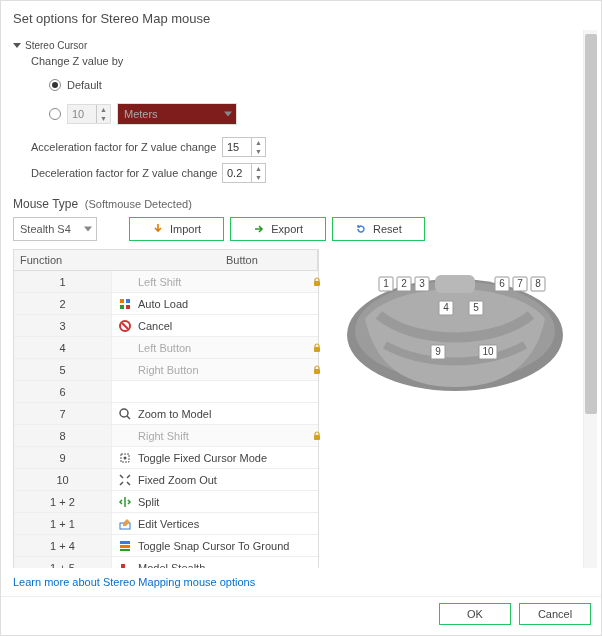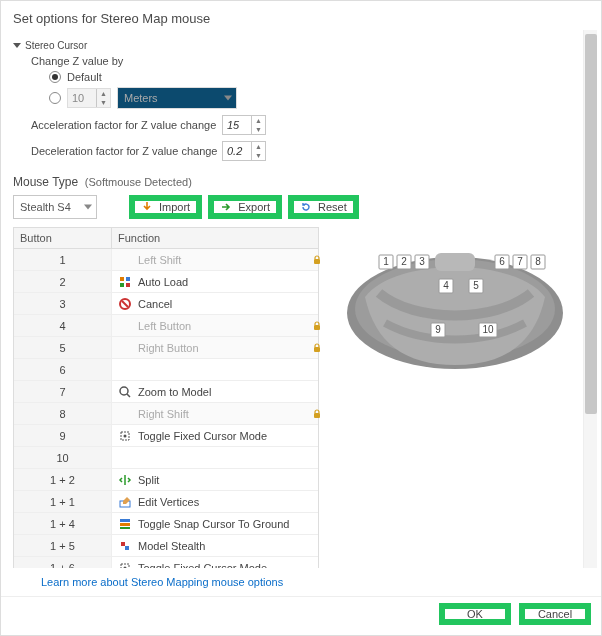--- a/index.html
+++ b/index.html
@@ -18,40 +18,40 @@
   .title { font-size: 13px; padding: 10px 12px 4px 12px; color:#4a4a4a; }
   .body { flex:1; padding: 0 4px 0 12px; overflow:hidden; display:flex; }
   .content { flex:1; overflow-y:auto; padding-right:4px; }
   .vscroll { width:14px; background:#f5f5f5; border-left:1px solid #eee; position:relative; }
   .vscroll-thumb { position:absolute; top:4px; left:1px; width:12px; height:380px; background:#c7c7c7; border-radius:2px; }
 
   .section-head { display:flex; align-items:center; gap:4px; margin:10px 0 4px 0; font-size:10px; color:#4a4a4a; }
   .chev { display:inline-block; width:0; height:0; border-left:4px solid transparent; border-right:4px solid transparent; border-top:5px solid #555; }
 
   .indent { margin-left:18px; }
-  .radio-row { display:flex; align-items:center; gap:6px; margin:4px 0; }
+  .radio-row { display:flex; align-items:center; gap:6px; margin:12px 0; }
   .radio { width:12px; height:12px; border:1px solid #888; border-radius:50%; display:inline-flex; align-items:center; justify-content:center; background:#fff; }
   .radio .dot { width:6px; height:6px; border-radius:50%; background:#333; }
   .num-input { width:44px; height:20px; border:1px solid #c7c7c7; background:#fff; display:inline-flex; align-items:center; padding:0 14px 0 4px; position:relative; color:#888; }
-  .num-input.enabled { color:#333;font-style:italic; }
+  .num-input.enabled { color:#333; }
   .spin { position:absolute; right:0; top:0; width:14px; height:100%; border-left:1px solid #c7c7c7; display:flex; flex-direction:column; }
   .spin div { flex:1; display:flex; align-items:center; justify-content:center; font-size:7px; color:#777; cursor:pointer; }
   .num-input.disabled { background:#f2f2f2; border-color:#ddd; }
 
   .select { height:22px; border:1px solid #c7c7c7; background:#fff; display:inline-flex; align-items:center; padding:0 18px 0 6px; position:relative; color:#555; }
-  .select.disabled { background:#0c4a6e; color:#aaa; border-color:#ddd; }
+  .select.disabled { background:#7f1d1d; color:#aaa; border-color:#ddd; }
   .select .arr { position:absolute; right:4px; top:50%; transform:translateY(-50%); width:0; height:0; border-left:4px solid transparent; border-right:4px solid transparent; border-top:5px solid #888; }
   .field-row { display:flex; align-items:center; gap:1px; margin:6px 0; }
   .field-row label { width:190px; color:#4a4a4a; }
 
   .mousetype { font-size:12px; margin:14px 0 6px 0; color:#4a4a4a; }
   .mousetype .detected { color:#666; font-size:11px; }
 
   .toolbar { display:flex; align-items:center; gap:6px; margin:4px 0 8px 0; }
-  .btn { height:24px; border:6px solid #22c55e; background:#fff; display:inline-flex; align-items:center; gap:6px; padding:0 6px; font-size:11px; color:#444; cursor:pointer; }
+  .btn { height:24px; border:1px solid #22c55e; background:#fff; display:inline-flex; align-items:center; gap:6px; padding:0 22px; font-size:11px; color:#444; cursor:pointer; }
   .btn svg { width:12px; height:12px; }
   .toolbar .select { height:24px; width:84px; }
 
   .split { display:flex; gap:12px; }
   .table-wrap { flex:0 0 306px; border:1px solid #ddd; }
   .table-head { display:flex; background:#f5f5f5; border-bottom:1px solid #ddd; }
   .th { padding:4px 6px; font-size:11px; color:#555; }
   .th.c1 { width:98px; border-right:1px solid #ddd; }
   .th.c2 { flex:1; }
   .row { display:flex; border-bottom:1px solid #eee; height:22px; align-items:stretch; }
@@ -63,21 +63,21 @@
   .cell.c2.disabled span { color:#aaa; padding-left:20px; }
   .icon-box { width:14px; height:14px; display:inline-flex; align-items:center; justify-content:center; }
   .lock { position:absolute; right:6px; top:50%; transform:translateY(-50%); width:10px; height:10px; }
   .lock svg { width:10px; height:10px; }
 
   .diagram { flex:1; display:flex; align-items:flex-start; justify-content:center; padding-top:6px; }
   .diagram-svg { width:240px; height:160px; }
   .numlabel { font-size:10px; fill:#444; }
   .numbox { fill:#fff; stroke:#999; stroke-width:1; }
 
-  .footer-link { padding:8px 24px;margin-left:16px; }
+  .footer-link { padding:8px 12px; }
   .footer-link a { color:#0a6dc9; text-decoration:none; font-size:11px; cursor:pointer; }
 
   .footer-buttons { display:flex; justify-content:flex-end; gap:8px; padding:6px 10px 10px 10px; border-top:1px solid #eee; }
   .footer-buttons .btn { width:72px; justify-content:center; height:22px; }
 </style>
 </head>
 <body>
 
 <div class="dialog">
   <div class="title">Set options for Stereo Map mouse</div>
@@ -165,22 +165,22 @@
               <path d="M3 6a3 3 0 1 0 1-2.2M3 2v2h2" stroke="#3a7bd5" fill="none" stroke-width="1.4"></path>
             </svg>
           <span>Reset</span>
         </span>
       </div>
 
       <div class="split">
 
         <div class="table-wrap">
           <div class="table-head">
+            <div class="th c2">Function</div>
             <div class="th c1">Button</div>
-            <div class="th c2">Function</div>
           </div>
           <div id="rows">
               <div class="row">
                 <div class="cell c1">1</div>
                 <div class="cell c2 disabled">
                   <span>Left Shift</span>
                   <span class="lock"><svg viewBox="0 0 10 10">
                       <rect x="2" y="4" width="6" height="5" rx="1" fill="#d4a020"></rect>
                       <path d="M3 4V3a2 2 0 0 1 4 0v1" stroke="#d4a020" fill="none" stroke-width="1.2"></path>
                     </svg></span>
@@ -264,20 +264,28 @@
                     <svg viewBox="0 0 14 14">
                       <rect x="3" y="3" width="8" height="8" stroke="#555" fill="none" stroke-dasharray="2 1"></rect>
                       <circle cx="7" cy="7" r="1.5" fill="#555"></circle>
                     </svg>
                   </span>
                   <span>Toggle Fixed Cursor Mode</span>
                 </div>
               </div>
               <div class="row">
                 <div class="cell c1">10</div>
+                <div class="cell c2">
+                  <span class="icon-box">
+                    <svg viewBox="0 0 14 14">
+                      <path d="M2 2l3 3M12 2l-3 3M2 12l3-3M12 12l-3-3" stroke="#555" stroke-width="1.5"></path>
+                    </svg>
+                  </span>
+                  <span>Fixed Zoom Out</span>
+                </div>
               </div>
               <div class="row">
                 <div class="cell c1">1 + 2</div>
                 <div class="cell c2">
                   <span class="icon-box">
                     <svg viewBox="0 0 14 14">
                       <path d="M7 2v10M4 5l-2 2 2 2M10 5l2 2-2 2" stroke="#2a9a2a" fill="none" stroke-width="1.5"></path>
                     </svg>
                   </span>
                   <span>Split</span>

